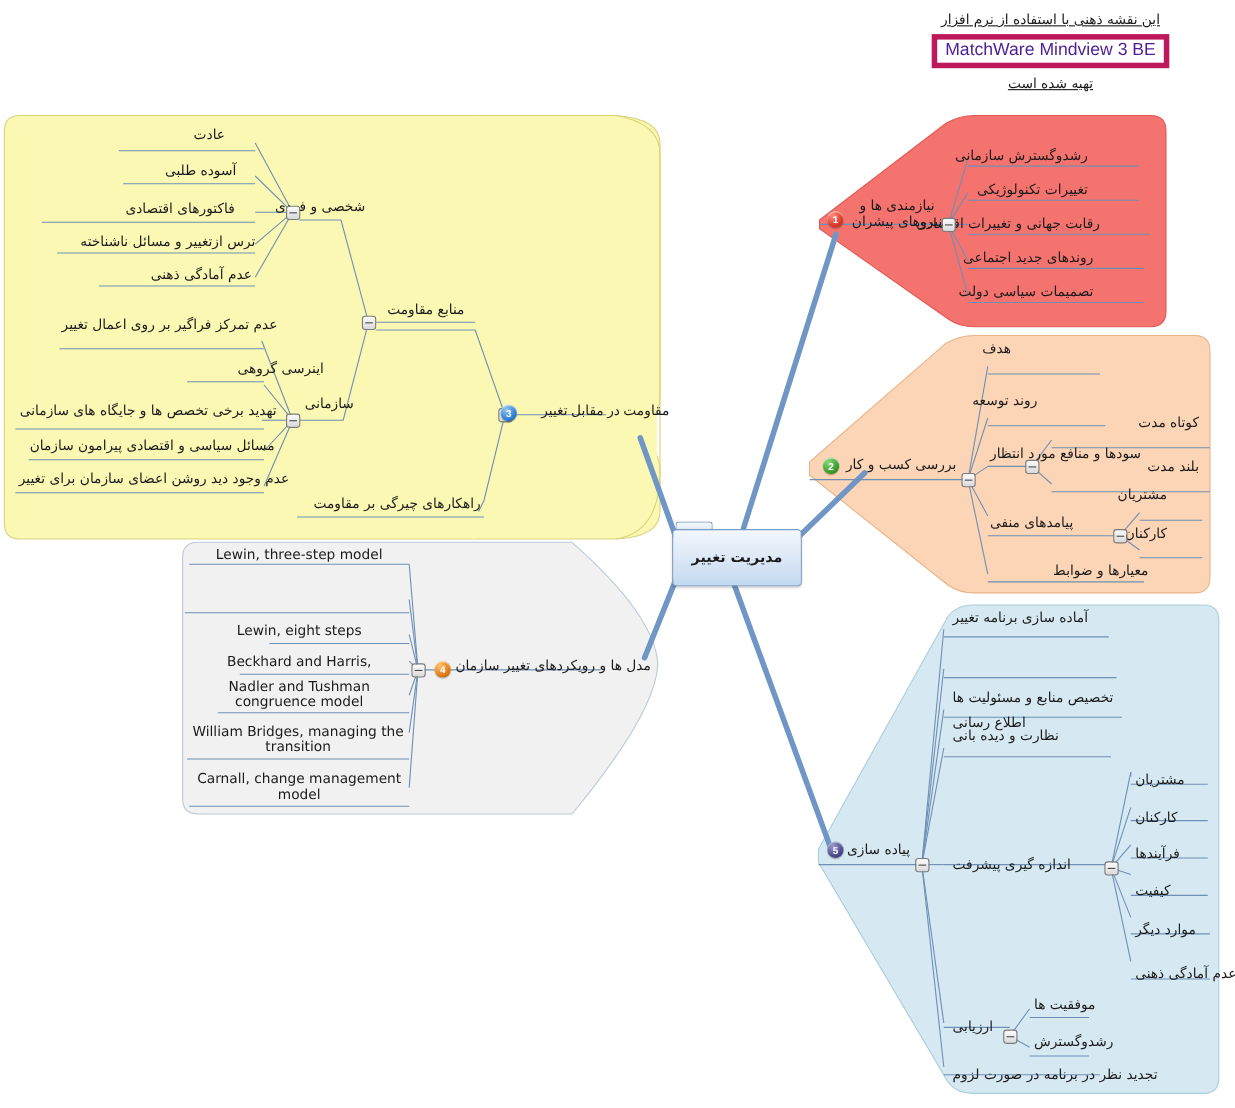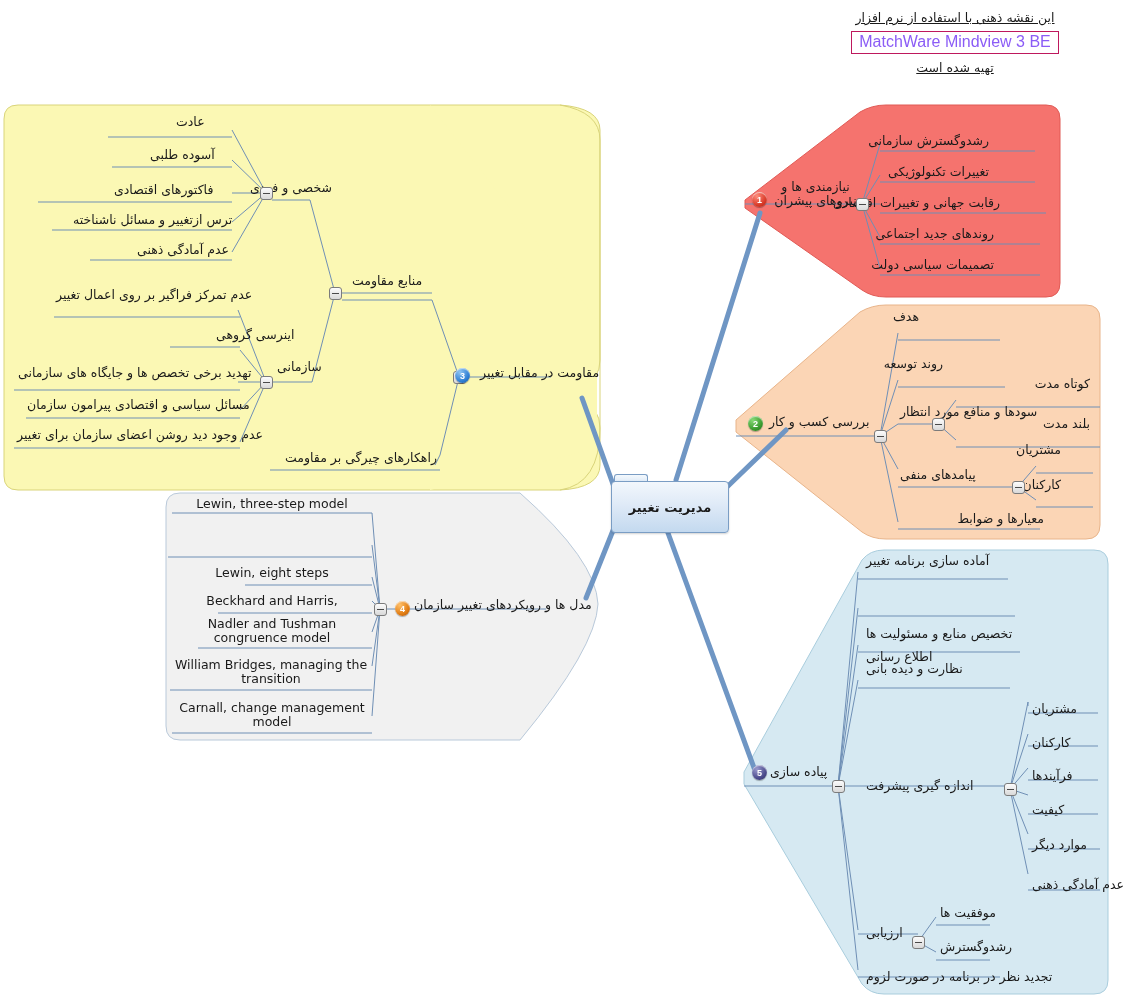--- a/index.html
+++ b/index.html
@@ -49,26 +49,26 @@
     direction: rtl;
   }
   #header-note .hline {
     font-size: 12.5px;
     color: #1a1a1a;
     line-height: 1.6;
     text-decoration: underline;
   }
   #software-box {
     display: inline-block;
-    border: 1px solid #be185d;
+    border: 5px solid #be185d;
     padding: 1px 7px 2px 7px;
     font-size: 16px;
     direction: ltr;
     background: #ffffff;
-    color: #8b5cf6;
+    color: #4c1d95;
     margin: 3px 0 4px 0;
     font-family: "Liberation Sans", sans-serif;
   }
   
   #central-node {
     position: absolute;
     left: 611px;
     top: 481px;
     width: 118px;
     height: 52px;
@@ -338,21 +338,21 @@
   <div class="node-label" style="right:204px; top:310px;">هدف</div>
   <div class="node-label" style="right:180px; top:357px;">روند توسعه</div>
   <div class="node-label" style="left:900px; top:405px;">سودها و منافع مورد انتظار</div>
   <div class="node-label" style="right:33px; top:377px;">کوتاه مدت</div>
   <div class="node-label" style="right:33px; top:417px;">بلند مدت</div>
   <div class="node-label" style="left:900px; top:468px;">پیامدهای منفی</div>
   <div class="node-label" style="right:62px; top:443px;">مشتریان</div>
   <div class="node-label" style="right:62px; top:478px;">کارکنان</div>
   <div class="node-label" style="right:79px; top:512px;">معیارها و ضوابط</div>
 
-  <div class="node-label" style="left:480px; top:366px;">مقاومت در مقابل تغییر</div>
+  <div class="node-label" style="left:492px; top:366px;font-family:Liberation Serif, serif;">مقاومت در مقابل تغییر</div>
   <div class="node-label" style="left:352px; top:274px;">منابع مقاومت</div>
   <div class="node-label" style="left:285px; top:451px;">راهکارهای چیرگی بر مقاومت</div>
 
   <div class="node-label" style="left:250px; top:181px;">شخصی و فردی</div>
   <div class="node-label" style="left:176px; top:115px;">عادت</div>
   <div class="node-label" style="left:150px; top:148px;">آسوده طلبی</div>
   <div class="node-label" style="left:114px; top:183px;">فاکتورهای اقتصادی</div>
   <div class="node-label" style="left:73px; top:213px;">ترس ازتغییر و مسائل ناشناخته</div>
   <div class="node-label" style="left:137px; top:243px;">عدم آمادگی ذهنی</div>
 

